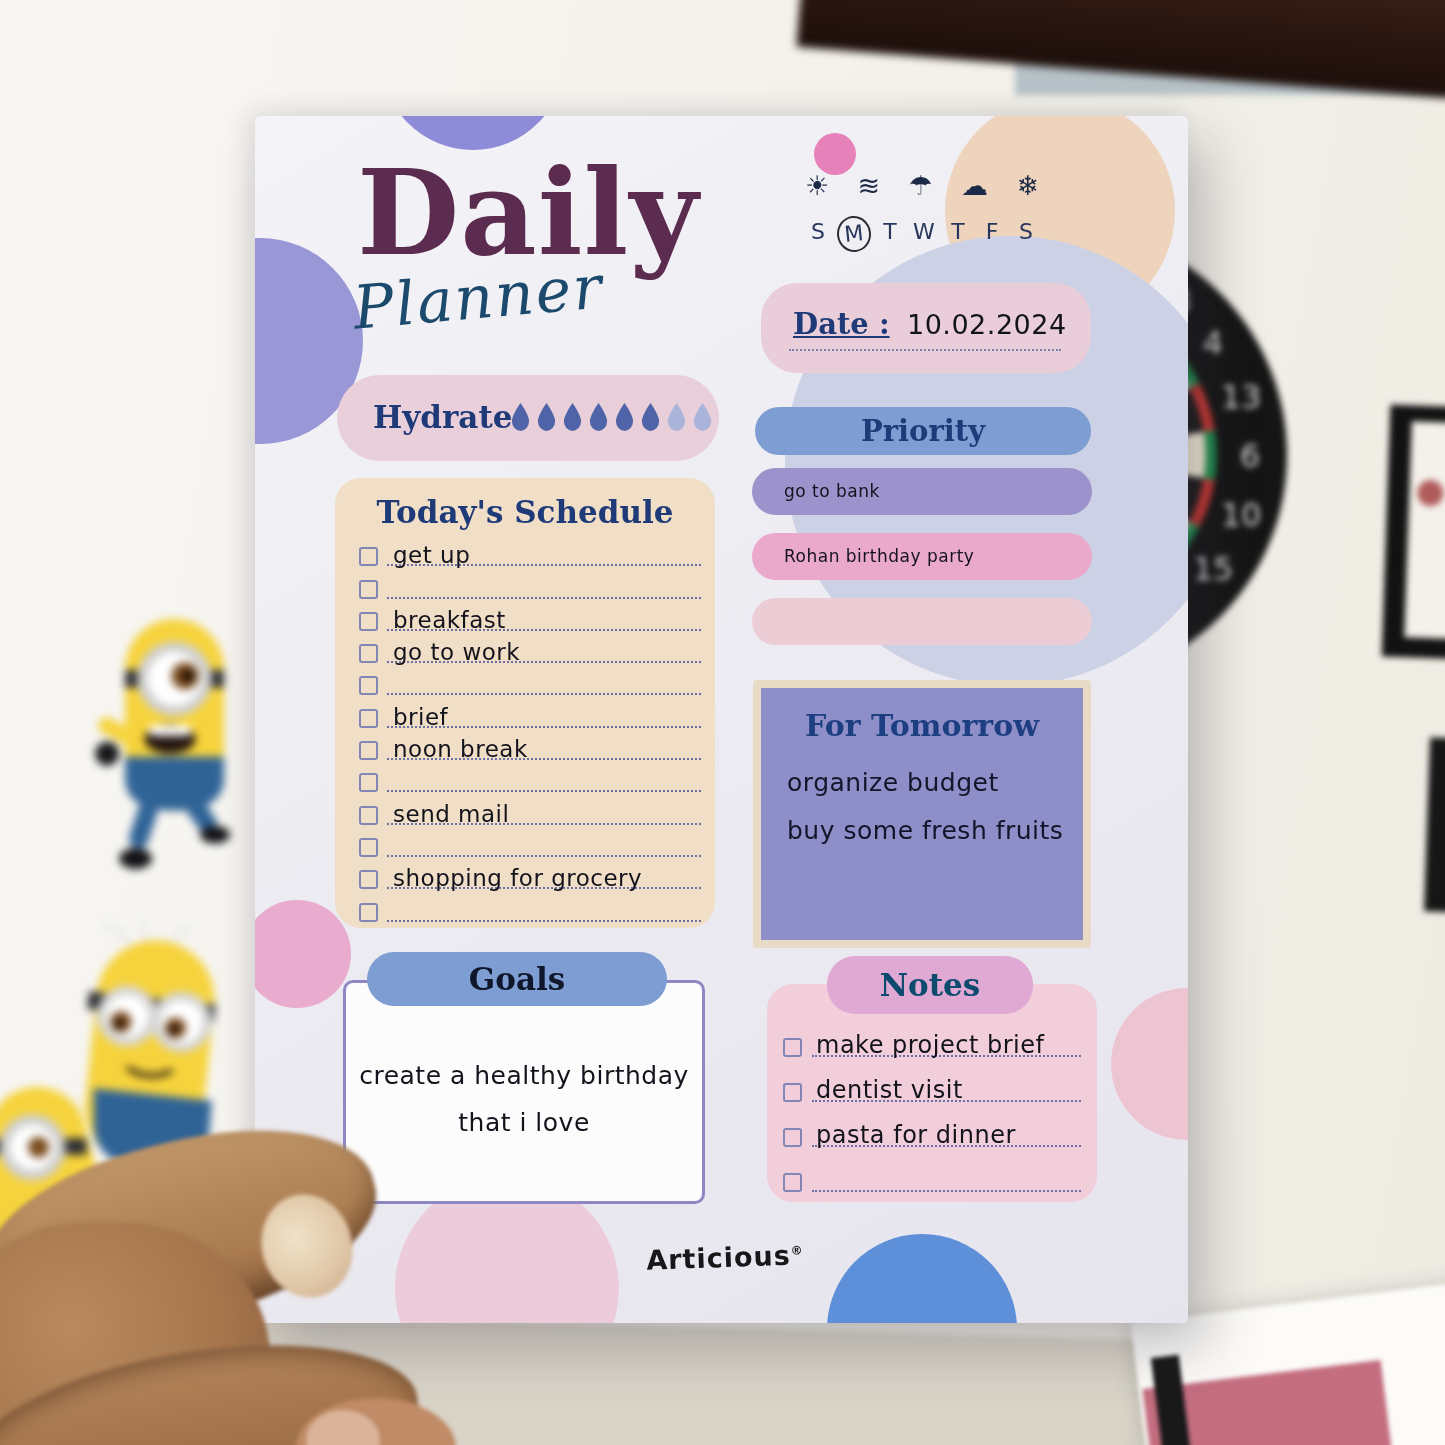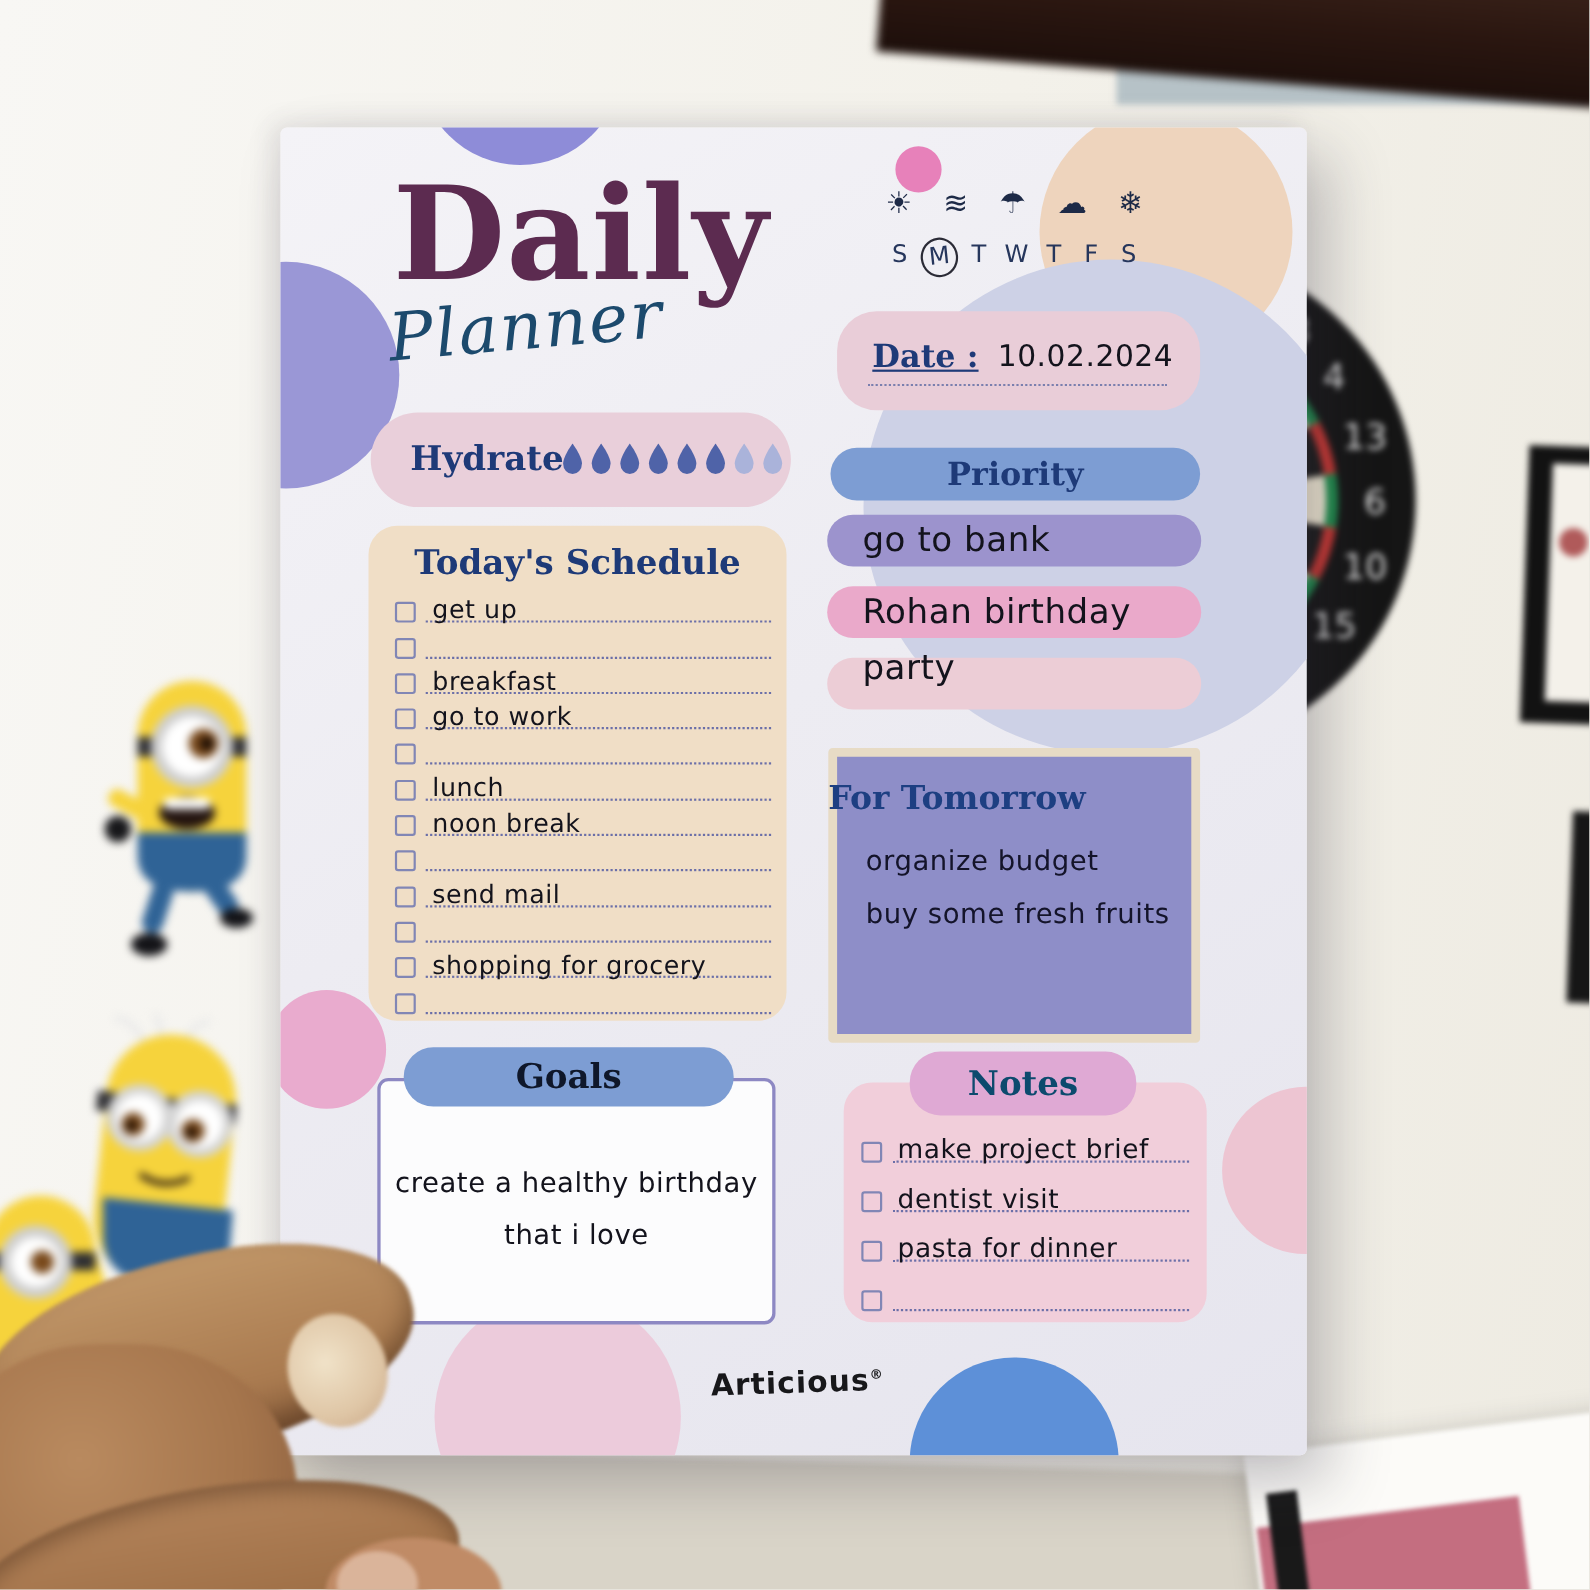--- a/index.html
+++ b/index.html
@@ -62,24 +62,24 @@
   .sched-title{position:absolute;left:80px;top:378px;width:380px;text-align:center;font-size:31px;z-index:2;}
   .sched-rows{position:absolute;left:104px;top:418px;width:342px;z-index:2;}
   .sched-row{display:flex;align-items:flex-end;gap:9px;height:32.3px;}
   .cbox{flex:none;width:15px;height:15px;border:2px solid #8186b5;border-radius:3px;background:transparent;}
   .dline{flex:1;border-bottom:2px dotted #6b6fa8;height:100%;display:flex;align-items:flex-end;}
   .sched-rows .hw{font-size:23px;position:relative;top:4px;left:6px;white-space:nowrap;}
   .pri-head{position:absolute;left:500px;top:291px;width:336px;height:48px;background:#7d9dd3;border-radius:24px;
     text-align:center;line-height:48px;font-size:29px;z-index:2;}
   .pri-pills{position:absolute;left:497px;top:352px;width:340px;z-index:2;}
   .ppill{height:47px;border-radius:24px;margin-bottom:18px;line-height:47px;padding-left:32px;box-sizing:border-box;}
-  .ppill .hw{font-size:31px;}
+  .ppill .hw{font-size:17px;}
   .tmr{position:absolute;left:498px;top:564px;width:338px;height:268px;background:#8e8ec8;
     border:8px solid #e7dbc5;border-radius:4px;box-sizing:border-box;z-index:2;}
-  .tmr-title{position:absolute;left:498px;top:592px;width:338px;font-size:30px;color:#1d3f82;z-index:3;}
+  .tmr-title{position:absolute;left:498px;top:592px;width:338px;text-align:center;font-size:30px;color:#1d3f82;z-index:3;}
   .tmr-line{position:absolute;left:532px;font-size:25px;color:#14142a;z-index:3;}
   .goals-pill{position:absolute;left:112px;top:836px;width:300px;height:54px;background:#7d9dd3;border-radius:27px;
     text-align:center;line-height:54px;font-size:31px;color:#0f172a;z-index:3;}
   .goals-box{position:absolute;left:88px;top:864px;width:362px;height:224px;background:#fcfcfd;
     border:3px solid #8d88c3;border-radius:10px;box-sizing:border-box;z-index:2;}
   .goal-line{position:absolute;left:88px;width:362px;text-align:center;font-size:25px;z-index:3;}
   .notes-pill{position:absolute;left:572px;top:840px;width:206px;height:58px;background:#dfa9d4;border-radius:28px;
     text-align:center;line-height:58px;font-size:31px;color:#0c4a6e;z-index:3;}
   .notes-box{position:absolute;left:512px;top:868px;width:330px;height:218px;background:#f1ceda;border-radius:26px;z-index:2;}
   .notes-rows{position:absolute;left:528px;top:896px;width:298px;z-index:3;}
@@ -272,21 +272,21 @@
         </div>
         <div class="sched-row">
           <span class="cbox"></span>
           <div class="dline">
             <span class="hw"></span>
           </div>
         </div>
         <div class="sched-row">
           <span class="cbox"></span>
           <div class="dline">
-            <span class="hw">lunch</span>
+            <span class="hw">brief</span>
           </div>
         </div>
         <div class="sched-row">
           <span class="cbox"></span>
           <div class="dline">
             <span class="hw">noon break</span>
           </div>
         </div>
         <div class="sched-row">
           <span class="cbox"></span>

